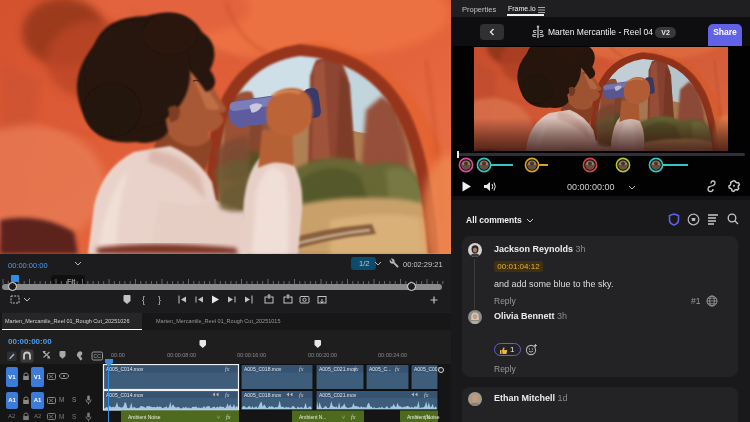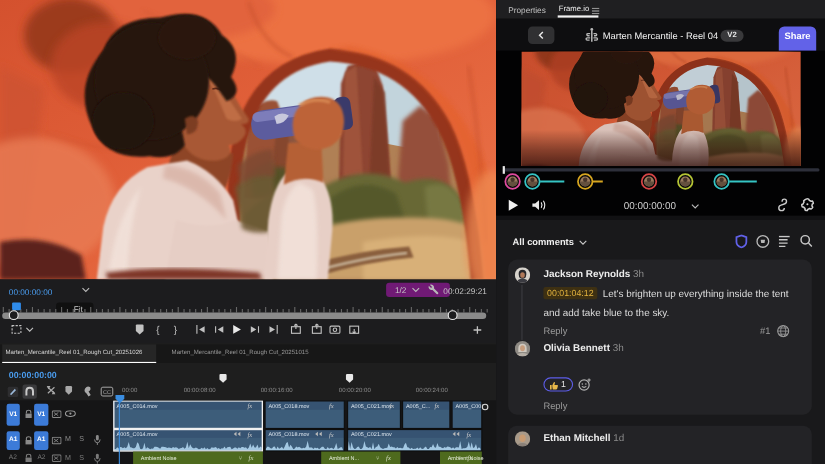--- a/index.html
+++ b/index.html
@@ -116,21 +116,21 @@
   <svg class="a" style="left:0;top:0" width="451" height="254" viewBox="0 0 451 254">
         <use href="#scene"></use>
       </svg>
 
   <div class="a" style="left:0;top:254px;width:451px;height:58px;background:#1c1c1e">
     <div class="a" style="left:8px;top:6.5px;color:#4a9df0;font-size:7.5px">00:00:00:00</div>
     <div class="a" style="left:51px;top:21px;width:34px;height:14px;background:#101010;border-radius:3px;color:#c8c8c8;font-size:7.5px;line-height:13px;padding-left:16px">Fit</div>
     <svg class="a" style="left:74px;top:7px" width="8" height="6">
           <path d="M1 1 L4 4 L7 1" stroke="#bbb" fill="none"></path>
         </svg>
-    <div class="a" style="left:351px;top:3px;width:58px;height:13px;background:#701a75;border-radius:3px;color:#c8c8c8;font-size:7.5px;line-height:13px;padding-left:8px">1/2</div>
+    <div class="a" style="left:351px;top:3px;width:25px;height:13px;background:#0c4a6e;border-radius:3px;color:#c8c8c8;font-size:7.5px;line-height:13px;padding-left:8px">1/2</div>
     <svg class="a" style="left:374px;top:7px" width="8" height="6">
           <path d="M1 1 L4 4 L7 1" stroke="#bbb" fill="none"></path>
         </svg>
     <svg class="a" style="left:389px;top:4px" width="10" height="10" viewBox="0 0 10 10">
           <path d="M9.3 7.9 L5.6 4.2 A2.9 2.9 0 0 0 1.7 0.8 L3.8 2.9 L2.9 3.8 L0.8 1.7 A2.9 2.9 0 0 0 4.2 5.6 L7.9 9.3 A1 1 0 0 0 9.3 7.9 Z" fill="#b8b8b8"></path>
         </svg>
     <div class="a" style="left:403px;top:6px;color:#c8c8c8;font-size:7.5px">00:02:29:21</div>
 
     <svg class="a" style="left:0;top:21px" width="451" height="12" id="ticks1">
           <path d="M3.0 4 V9" stroke="#686868" stroke-width="1"></path>
@@ -518,22 +518,21 @@
         </clipPath>
         <g clip-path="url(#av1)">
           <rect width="14" height="14" fill="#d6d2cb"></rect>
           <path d="M3.5 6 Q3.5 2.2 7 2.2 Q10.5 2.2 10.5 6 L10 9 Q8.5 10.5 7 10.5 Q5.5 10.5 4 9 Z" fill="#26262a"></path>
           <ellipse cx="7" cy="7" rx="2.1" ry="2.6" fill="#b0795a"></ellipse>
           <path d="M2 14 Q2 10.5 7 10.5 Q12 10.5 12 14 Z" fill="#3a3a40"></path>
         </g>
       </svg>
   <div class="a" style="left:43px;top:244px;color:#ececec;font-size:9px;font-weight:bold">Jackson Reynolds <span style="color:#8a8a8a;font-weight:normal">3h</span></div>
   <div class="a" style="left:43px;top:261px;width:49px;height:11px;background:#3e3012;border-radius:2px;color:#e2b23e;font-size:8px;text-align:center;line-height:11px">00:01:04:12</div>
-  <div class="a" style="left:97px;top:262px;color:#dcdcdc;font-size:9px">Let's brighten up everything inside the tent</div>
-  <div class="a" style="left:43px;top:279px;color:#dcdcdc;font-size:9px">and add take blue to the sky.</div>
+  <div class="a" style="left:43px;top:279px;color:#dcdcdc;font-size:9px">and add some blue to the sky.</div>
   <div class="a" style="left:43px;top:296px;color:#9a9a9a;font-size:8.5px">Reply</div>
   <div class="a" style="left:240px;top:296px;color:#9a9a9a;font-size:8.5px">#1</div>
   <svg class="a" style="left:255px;top:295px" width="12" height="12" viewBox="0 0 12 12">
         <circle cx="6" cy="6" r="5" fill="none" stroke="#9a9a9a"></circle>
         <ellipse cx="6" cy="6" rx="2.3" ry="5" fill="none" stroke="#9a9a9a" stroke-width="0.8"></ellipse>
         <path d="M1 6 H11 M1.8 3.2 H10.2 M1.8 8.8 H10.2" stroke="#9a9a9a" stroke-width="0.8"></path>
       </svg>
   <svg class="a" style="left:17px;top:310px" width="14" height="14" viewBox="0 0 14 14">
         <clipPath id="av2">
           <circle cx="7" cy="7" r="7"></circle>

